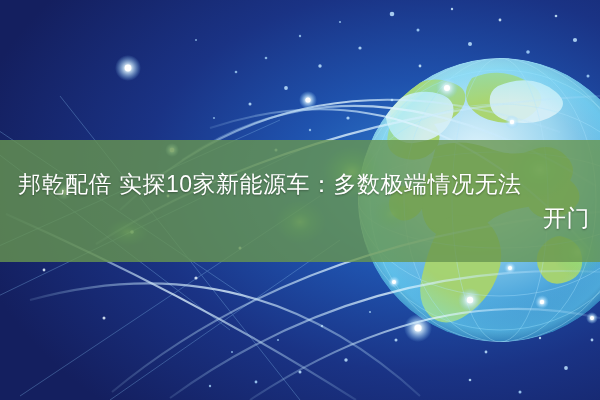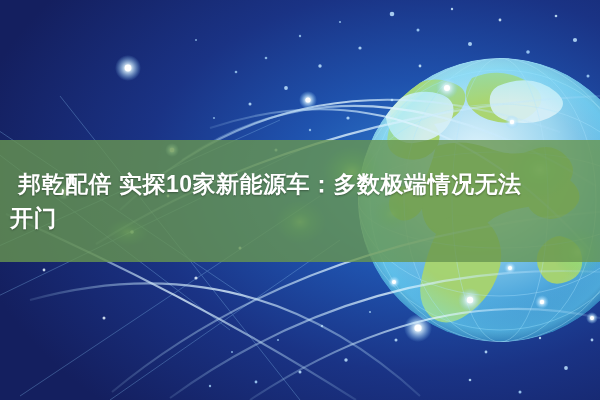--- a/index.html
+++ b/index.html
@@ -33,34 +33,34 @@
     flex-direction: column;
     align-items: center;
     justify-content: center;
     box-sizing: border-box;
     padding: 0 10px;
   }
   #title-text {
     color: #ffffff;
     font-size: 23px;
     line-height: 34px;
-    font-weight: 700;
+    font-weight: 400;
     letter-spacing: 0.5px;
     text-align: center;
     text-shadow: 0 1px 2px rgba(0,0,0,0.35);
     width: 100%;
   }
   .line1 {
     display: block;
     text-align: left;
     padding-left: 8px;
   }
   .line2 {
     display: block;
-    text-align: left;
+    text-align: right;
   }
 </style>
 </head>
 <body>
 
 <div id="stage">
 
   <svg class="layer" id="bg-svg" viewBox="0 0 600 400">
     <defs>
       <radialGradient id="gSky" cx="72%" cy="45%" r="78%">

